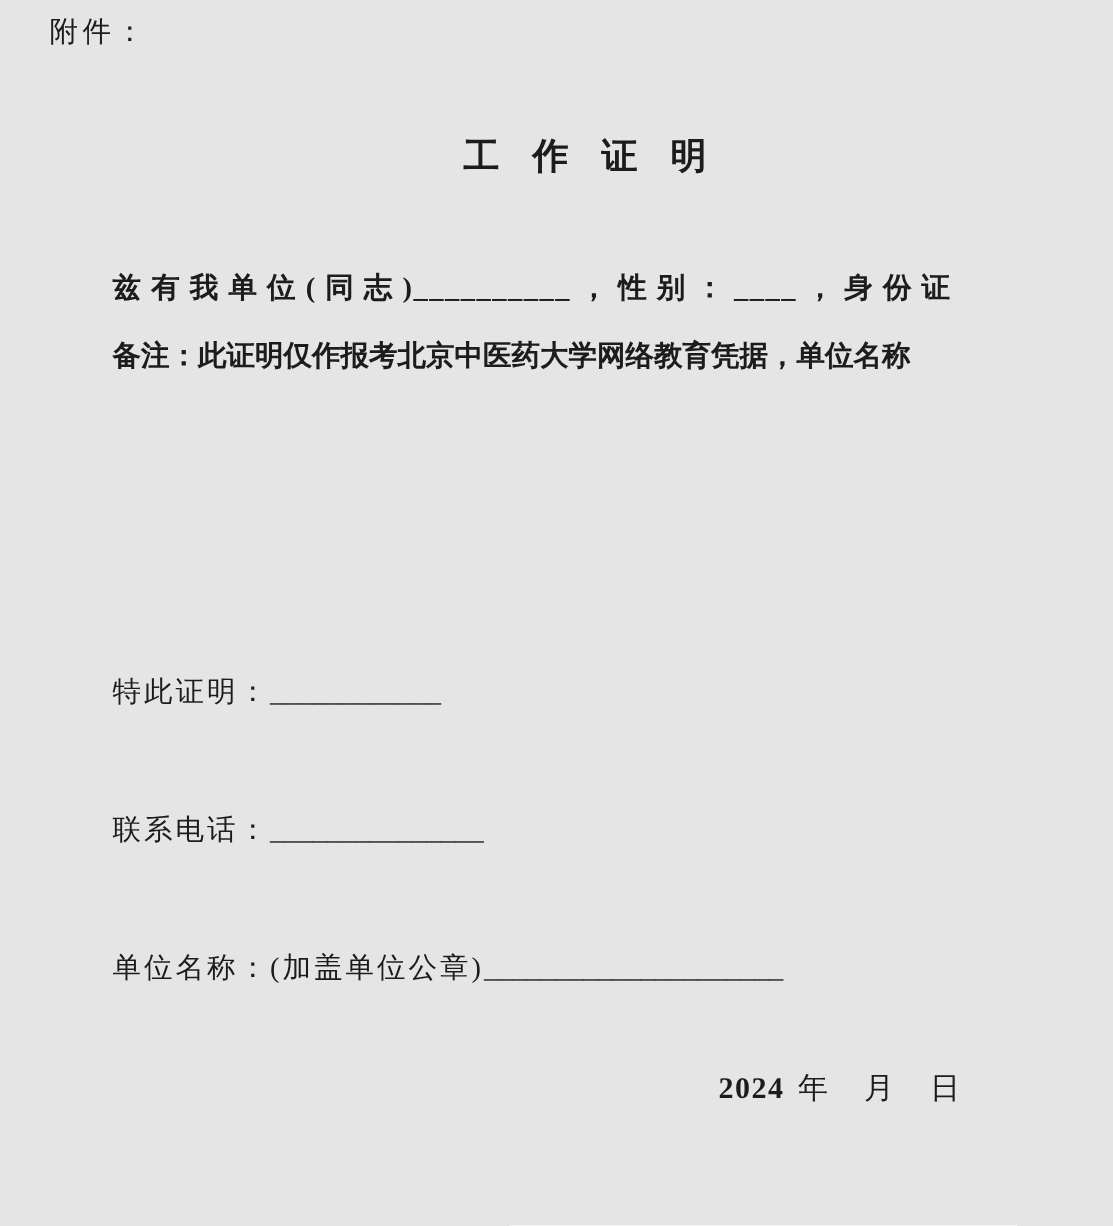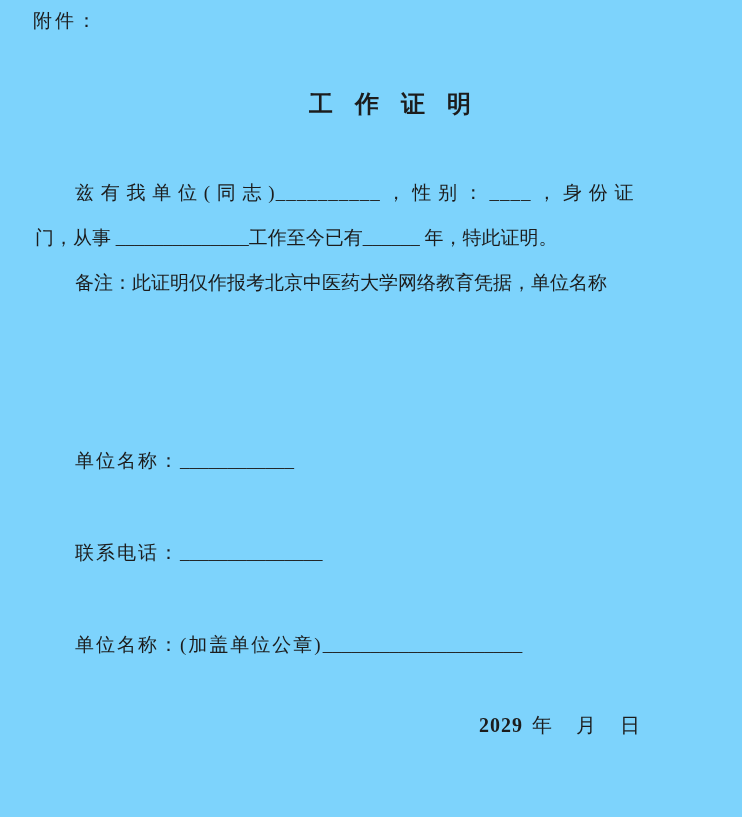--- a/index.html
+++ b/index.html
@@ -4,21 +4,21 @@
 <style>
   html, body {
     margin: 0;
     padding: 0;
     background: #ffffff;
   }
   .page {
     position: relative;
     width: 742px;
     height: 817px;
-    background: #7dd3fc;
+    background: #e5e5e5;
     font-family: "Liberation Serif", serif;
     color: #1c1c1c;
     overflow: hidden;
   }
   .attachment {
     position: absolute;
     top: 8px;
     left: 33px;
     font-size: 19px;
     letter-spacing: 3px;
@@ -36,20 +36,21 @@
     white-space: nowrap;
     margin-left: 44px;
   }
   .paragraph {
     position: absolute;
     top: 170px;
     left: 35px;
     width: 680px;
     font-size: 19px;
     line-height: 45px;
+    font-weight: bold;
   }
   .para-line {
     white-space: nowrap;
   }
   .para-line.tracked {
     letter-spacing: 1px;
   }
   .para-line.indent {
     text-indent: 40px;
   }
@@ -85,33 +86,32 @@
 <body>
 
 <div class="page">
 
   <div class="attachment">附件：</div>
 
   <div class="doc-title">工 作 证 明</div>
 
   <div class="paragraph">
     <div class="para-line tracked indent">兹 有 我 单 位 ( 同 志 )__________ ， 性 别 ： ____ ， 身 份 证</div>
-    <div class="para-line">门，从事 ______________工作至今已有______ 年，特此证明。</div>
     <div class="para-line indent">备注：此证明仅作报考北京中医药大学网络教育凭据，单位名称</div>
   </div>
 
   <div class="contact-line contact-0">
-    <span class="label">单位名称：</span><span class="blank">____________</span>
+    <span class="label">特此证明：</span><span class="blank">____________</span>
   </div>
 
   <div class="contact-line contact-1">
     <span class="label">联系电话：</span><span class="blank">_______________</span>
   </div>
 
   <div class="contact-line contact-2">
     <span class="label">单位名称：(加盖单位公章)</span><span class="blank">_____________________</span>
   </div>
 
   <div class="date-line">
-    <span class="date-year">2029</span><span class="date-rest">年　月　日</span>
+    <span class="date-year">2024</span><span class="date-rest">年　月　日</span>
   </div>
 
 </div>
 
 </body></html>

